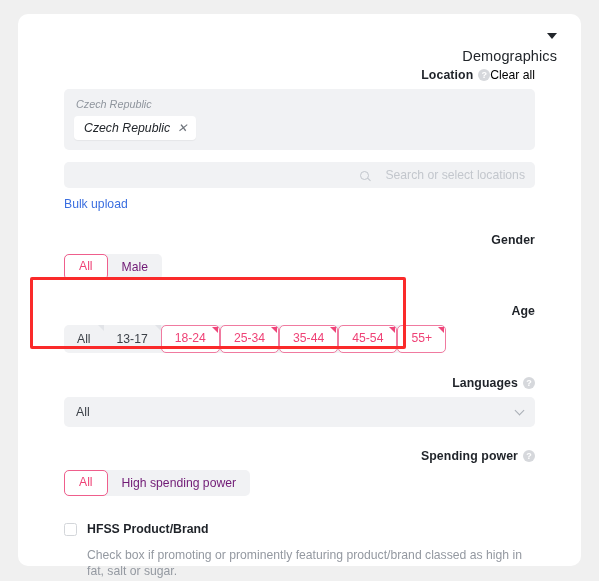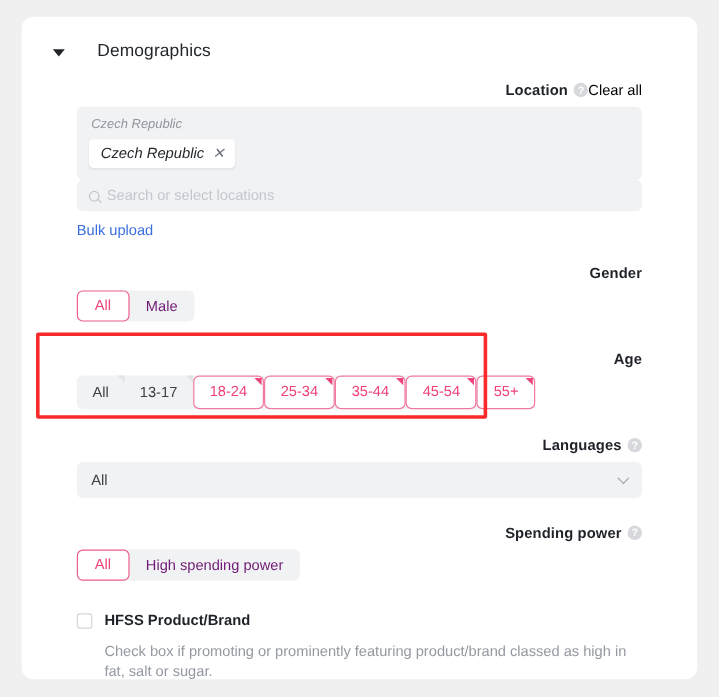--- a/index.html
+++ b/index.html
@@ -25,24 +25,25 @@
   }
   .inner {
     position: absolute;
     left: 0; top: 0; right: 0; bottom: 0;
     padding: 18px 24px 10px 24px;
   }
 
   
   .sec-header {
     display: flex;
-    align-items: center;
-    gap: 27px;
+    align-items: flex-end;
+    gap: 9px;
     height: 22px;
     margin-left: 2px;
+    flex-direction: column;
   }
   .caret {
     width: 0; height: 0;
     border-left: 5px solid transparent;
     border-right: 5px solid transparent;
     border-top: 6px solid #22262b;
     flex: 0 0 auto;
     margin-top: 1px;
   }
   .sec-title {
@@ -111,28 +112,29 @@
     color: #22262b;
     box-shadow: 0 1px 1px rgba(0,0,0,.05);
   }
   .chip-x {
     color: #6b7078;
     font-size: 12px;
     line-height: 1;
     cursor: pointer;
   }
   .search-box {
-    margin-top: 0;
+    margin-top: 12px;
     background: #f1f2f4;
     border-radius: 5px;
     height: 26px;
     display: flex;
     align-items: center;
-    gap: 6px;
+    gap: 16px;
     padding: 0 10px;
+    justify-content: flex-end;
   }
   .mag {
     width: 9px; height: 9px;
     border: 1.2px solid #c2c6cc;
     border-radius: 50%;
     position: relative;
     flex: 0 0 auto;
   }
   .mag::after {
     content: "";

